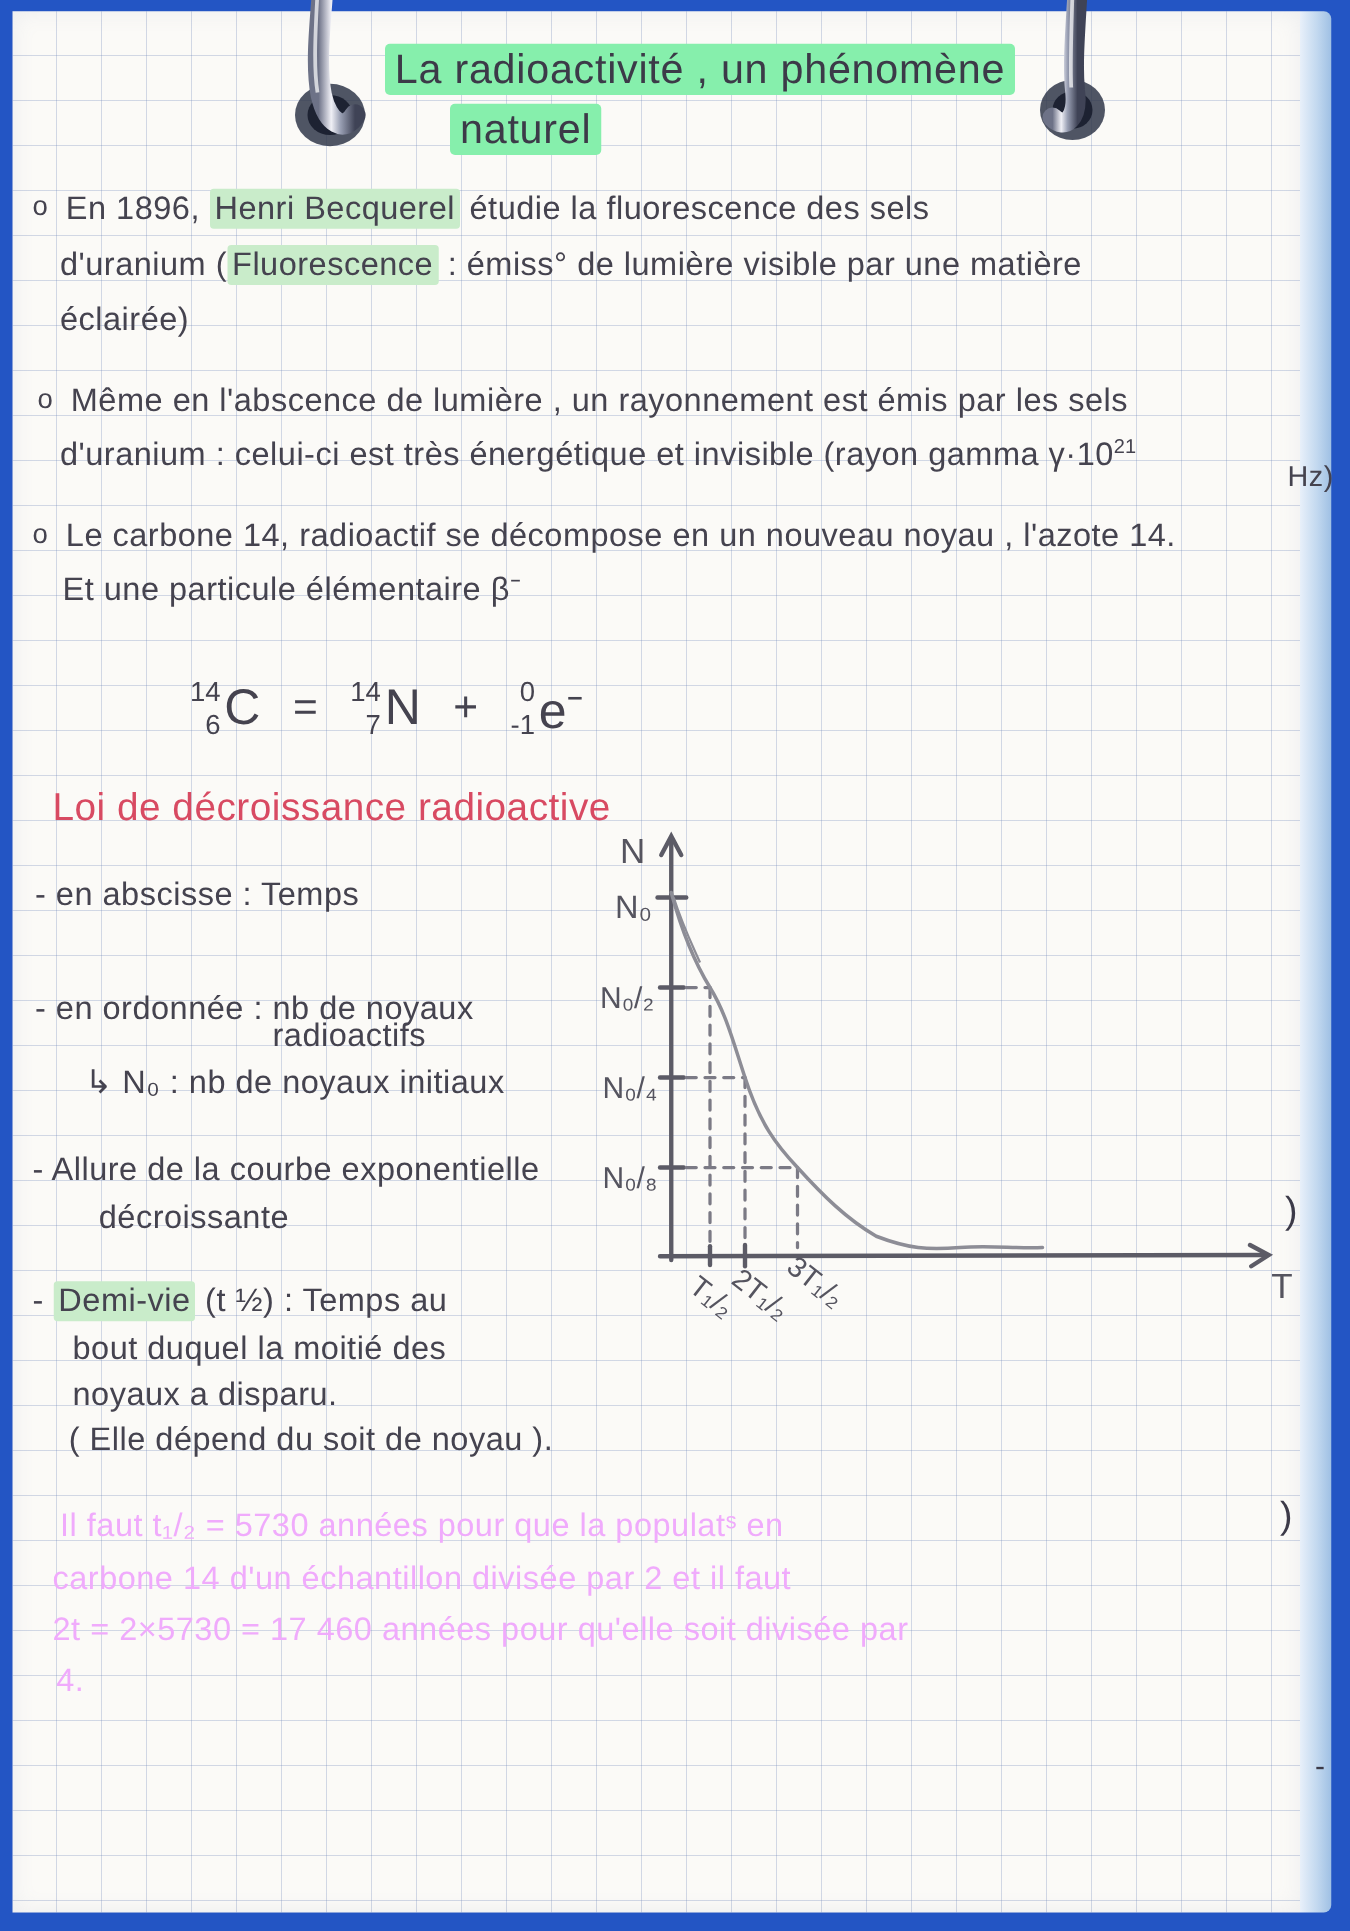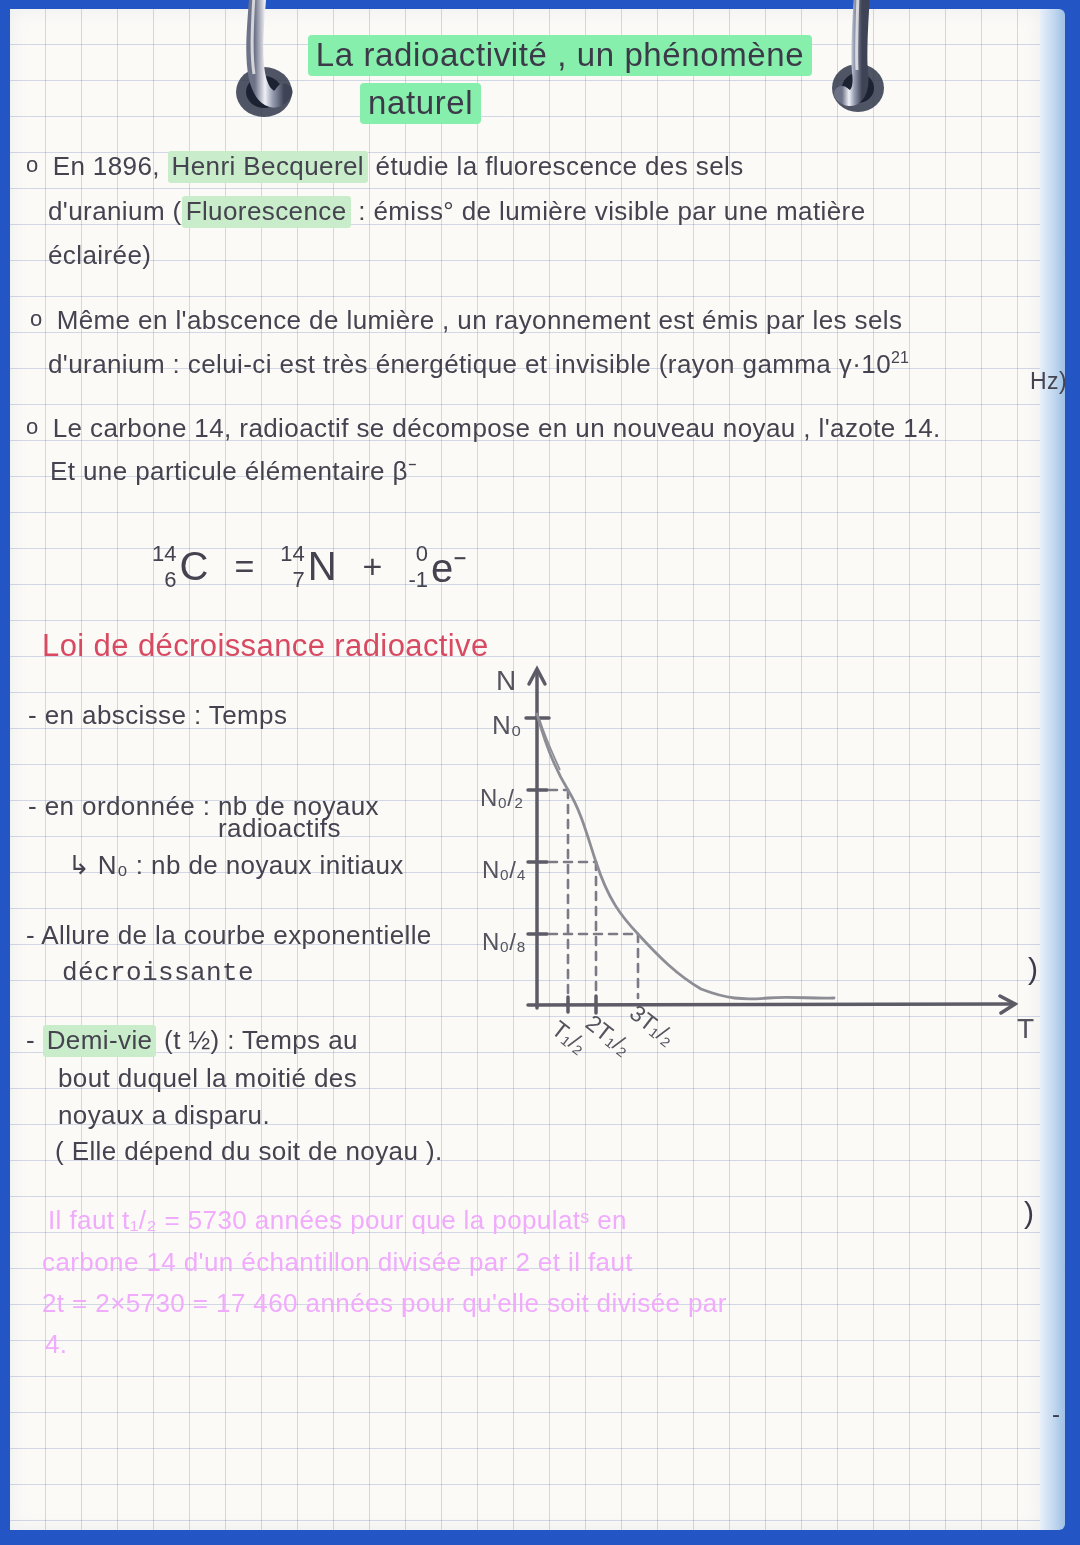--- a/index.html
+++ b/index.html
@@ -140,21 +140,21 @@
   </span>
 </div>
 
 <div class="txt red" style="left:42px;top:628px;font-size:31px;">Loi de décroissance radioactive</div>
 
 <div class="txt" style="left:28px;top:701px;">- en abscisse :  Temps</div>
 <div class="txt" style="left:28px;top:776px;margin-top:16px;">- en ordonnée : nb de noyaux</div>
 <div class="txt" style="left:218px;top:814px;">radioactifs</div>
 <div class="txt" style="left:52px;top:851px;margin-left:16px;">↳ N₀ : nb de noyaux initiaux</div>
 <div class="txt" style="left:26px;top:921px;">- Allure de la courbe exponentielle</div>
-<div class="txt" style="left:62px;top:959px;font-family:Liberation Mono, monospace;">décroissante</div>
+<div class="txt" style="left:79px;top:959px;">décroissante</div>
 
 <div class="txt" style="left:26px;top:1026px;">
   <span>- </span><span class="hl-green">Demi-vie</span><span> (t ½) :  Temps  au</span>
 </div>
 <div class="txt" style="left:58px;top:1064px;">bout duquel la moitié des</div>
 <div class="txt" style="left:58px;top:1101px;">noyaux a disparu.</div>
 <div class="txt" style="left:55px;top:1137px;">( Elle dépend du soit de noyau ).</div>
 
 <div class="graph-wrap">
   <svg width="560" height="430" viewBox="0 0 560 430">

